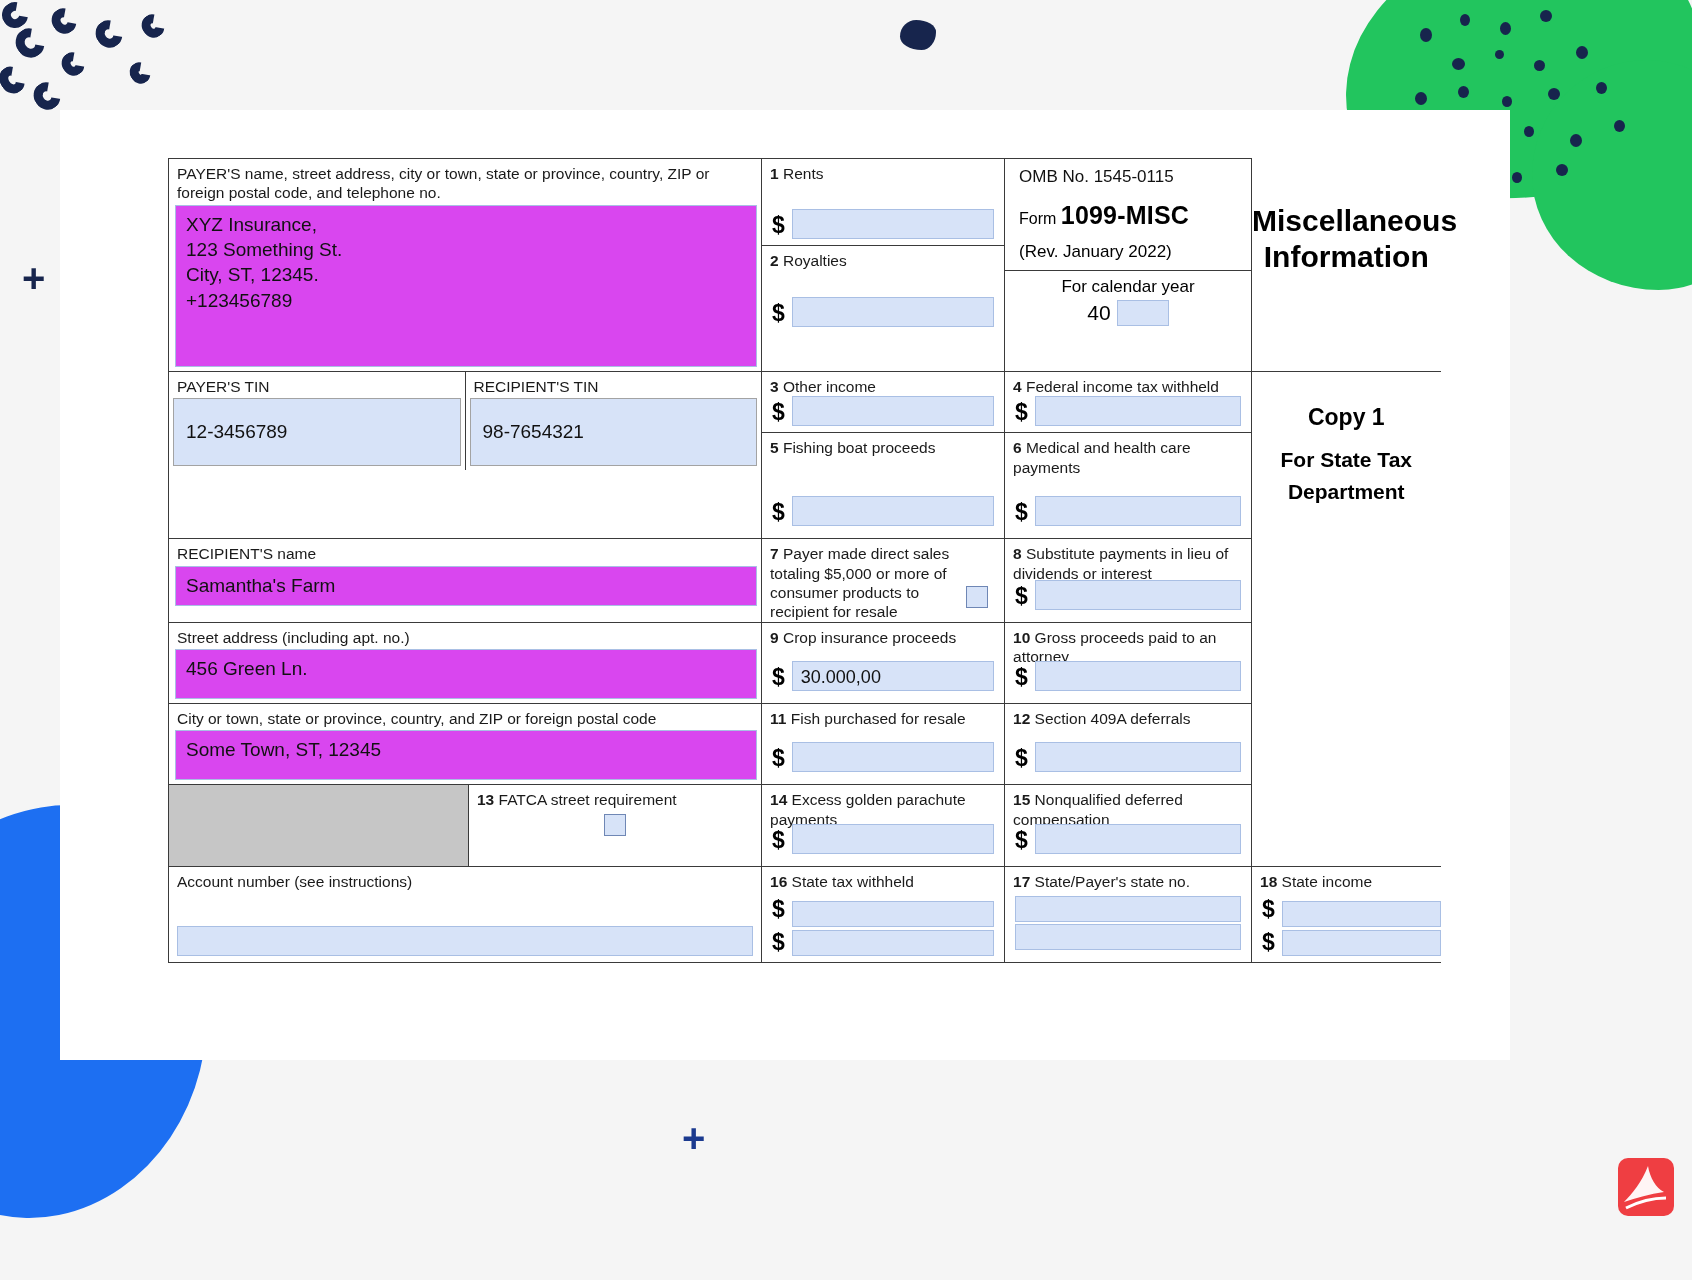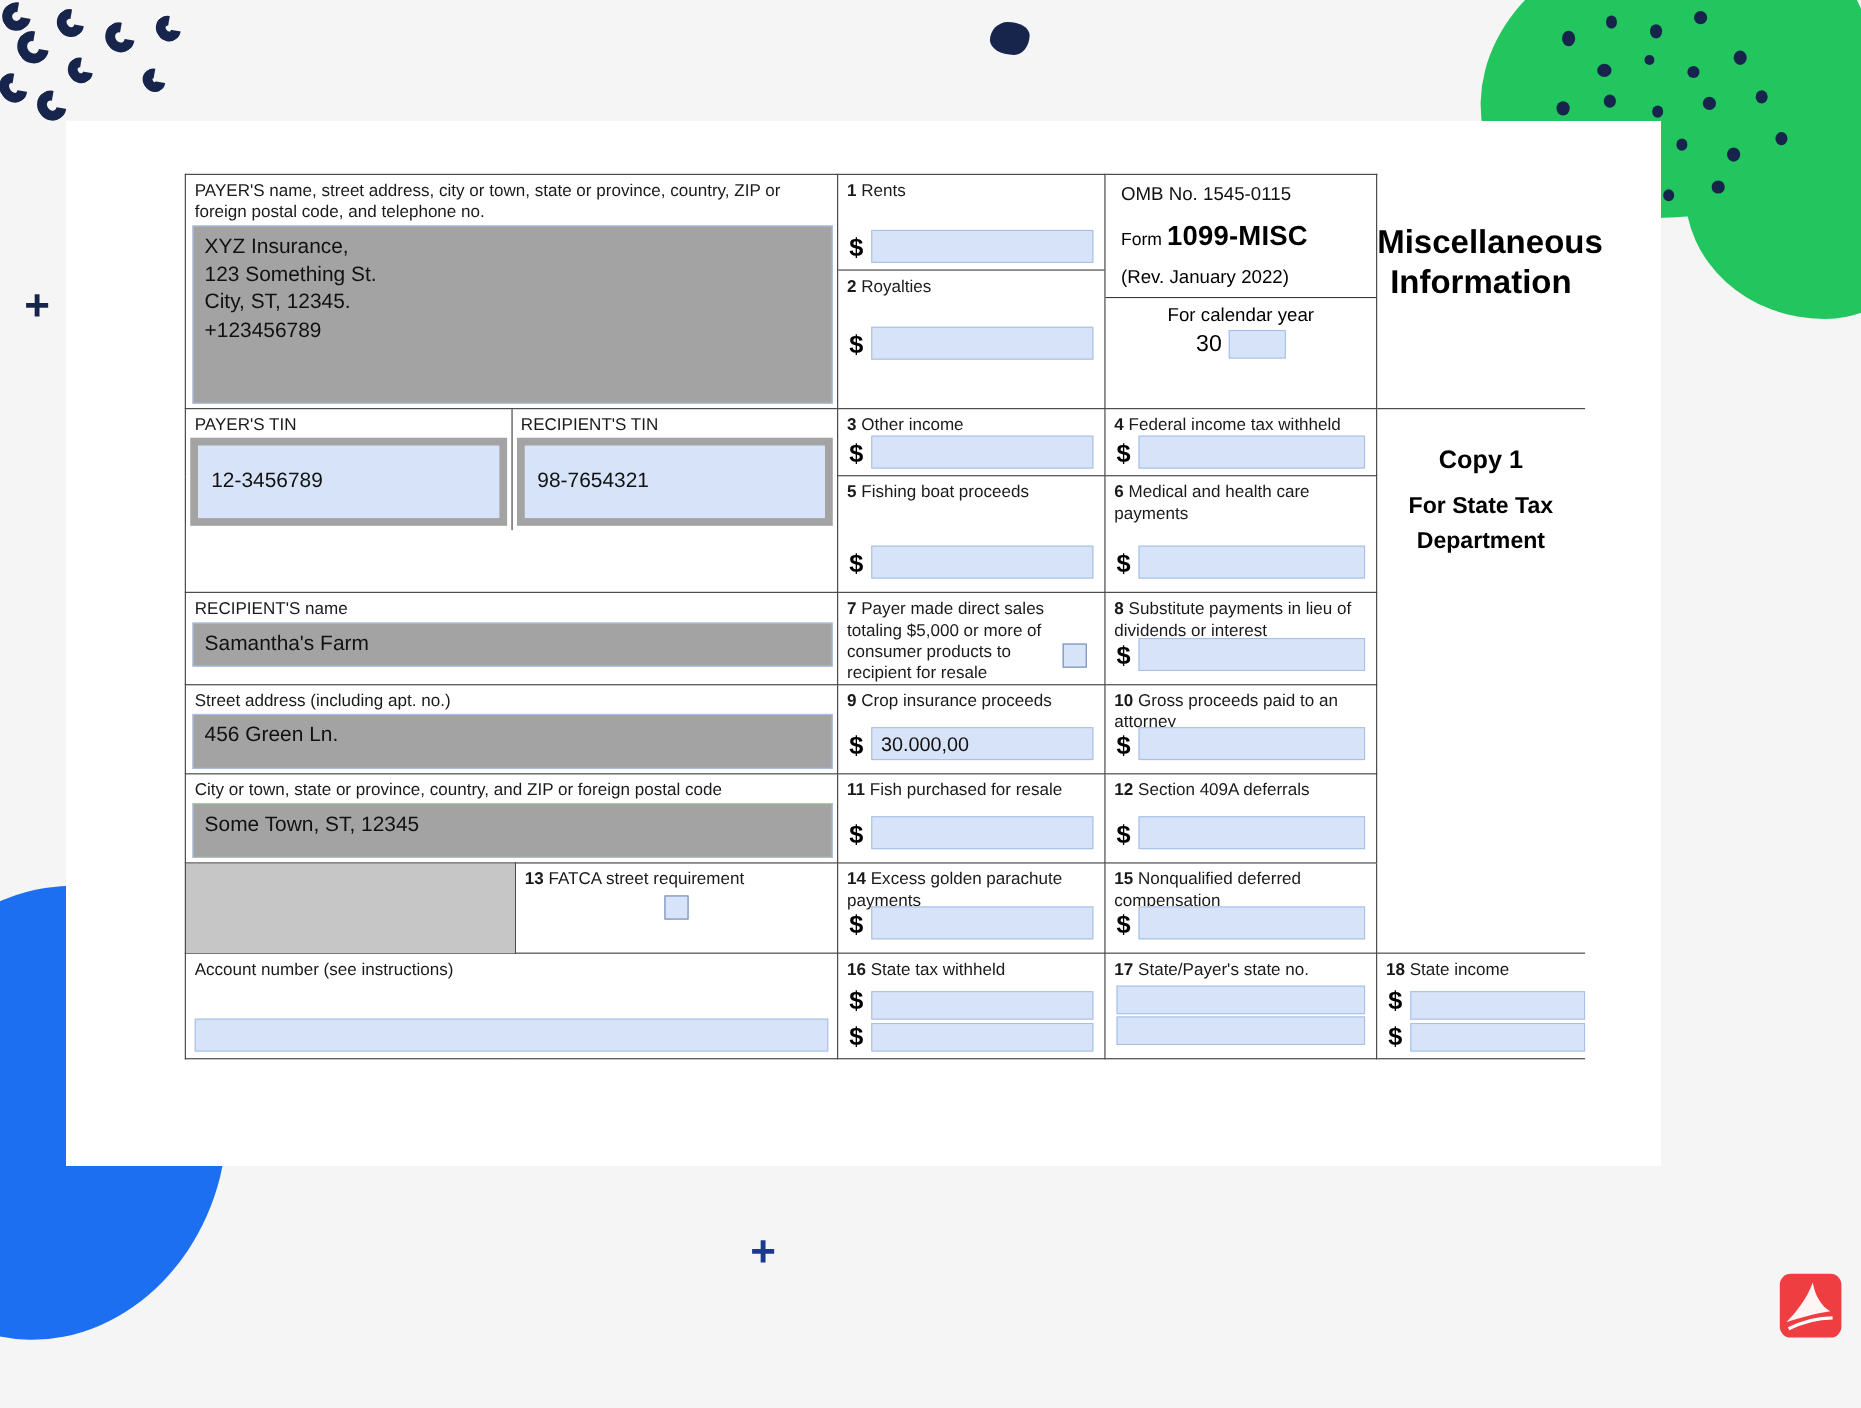--- a/index.html
+++ b/index.html
@@ -132,32 +132,32 @@
   .money {
     display: flex;
     align-items: flex-end;
     gap: 7px;
     padding-left: 10px;
   }
   .money .sym { font-size: 23px; font-weight: 700; padding-bottom: 6px; }
   .money .field { flex: 1; margin-right: 10px; }
 
   .bigbox {
-    background: #a3a3a3;
+    background: #d946ef;
     border: 1px solid #a9bfe4;
     margin: 2px 4px 4px 6px;
     padding: 6px 10px;
     font-size: 19px;
     line-height: 1.33;
     color: #111;
     white-space: pre-line;
   }
   .tinval {
     background: #d7e3f8;
-    border: 7px solid #a3a3a3;
+    border: 1px solid #a3a3a3;
     margin: 2px 4px 4px 4px;
     padding: 22px 10px 22px 12px;
     font-size: 19px;
     color: #111;
   }
   .copybox {
     text-align: center;
     padding-top: 28px;
     font-size: 21px;
     font-weight: 700;
@@ -309,21 +309,21 @@
           <div class="omb">OMB No. 1545-0115</div>
           <div class="formline">
             <span>Form</span>
             <span class="big">1099-MISC</span>
           </div>
           <div class="rev">(Rev. January 2022)</div>
           <div style="border-top:1.5px solid #3a3a3a;"></div>
           <div class="calyear">
             <div>For calendar year</div>
             <div class="yrow">
-              <span class="twenty">30</span>
+              <span class="twenty">40</span>
               <span class="ybox"></span>
             </div>
           </div>
         </td>
         <td rowspan="2" style="border:none;">
           <div class="title-misc">
             <div>Miscellaneous</div>
             <div>Information</div>
           </div>
         </td>

